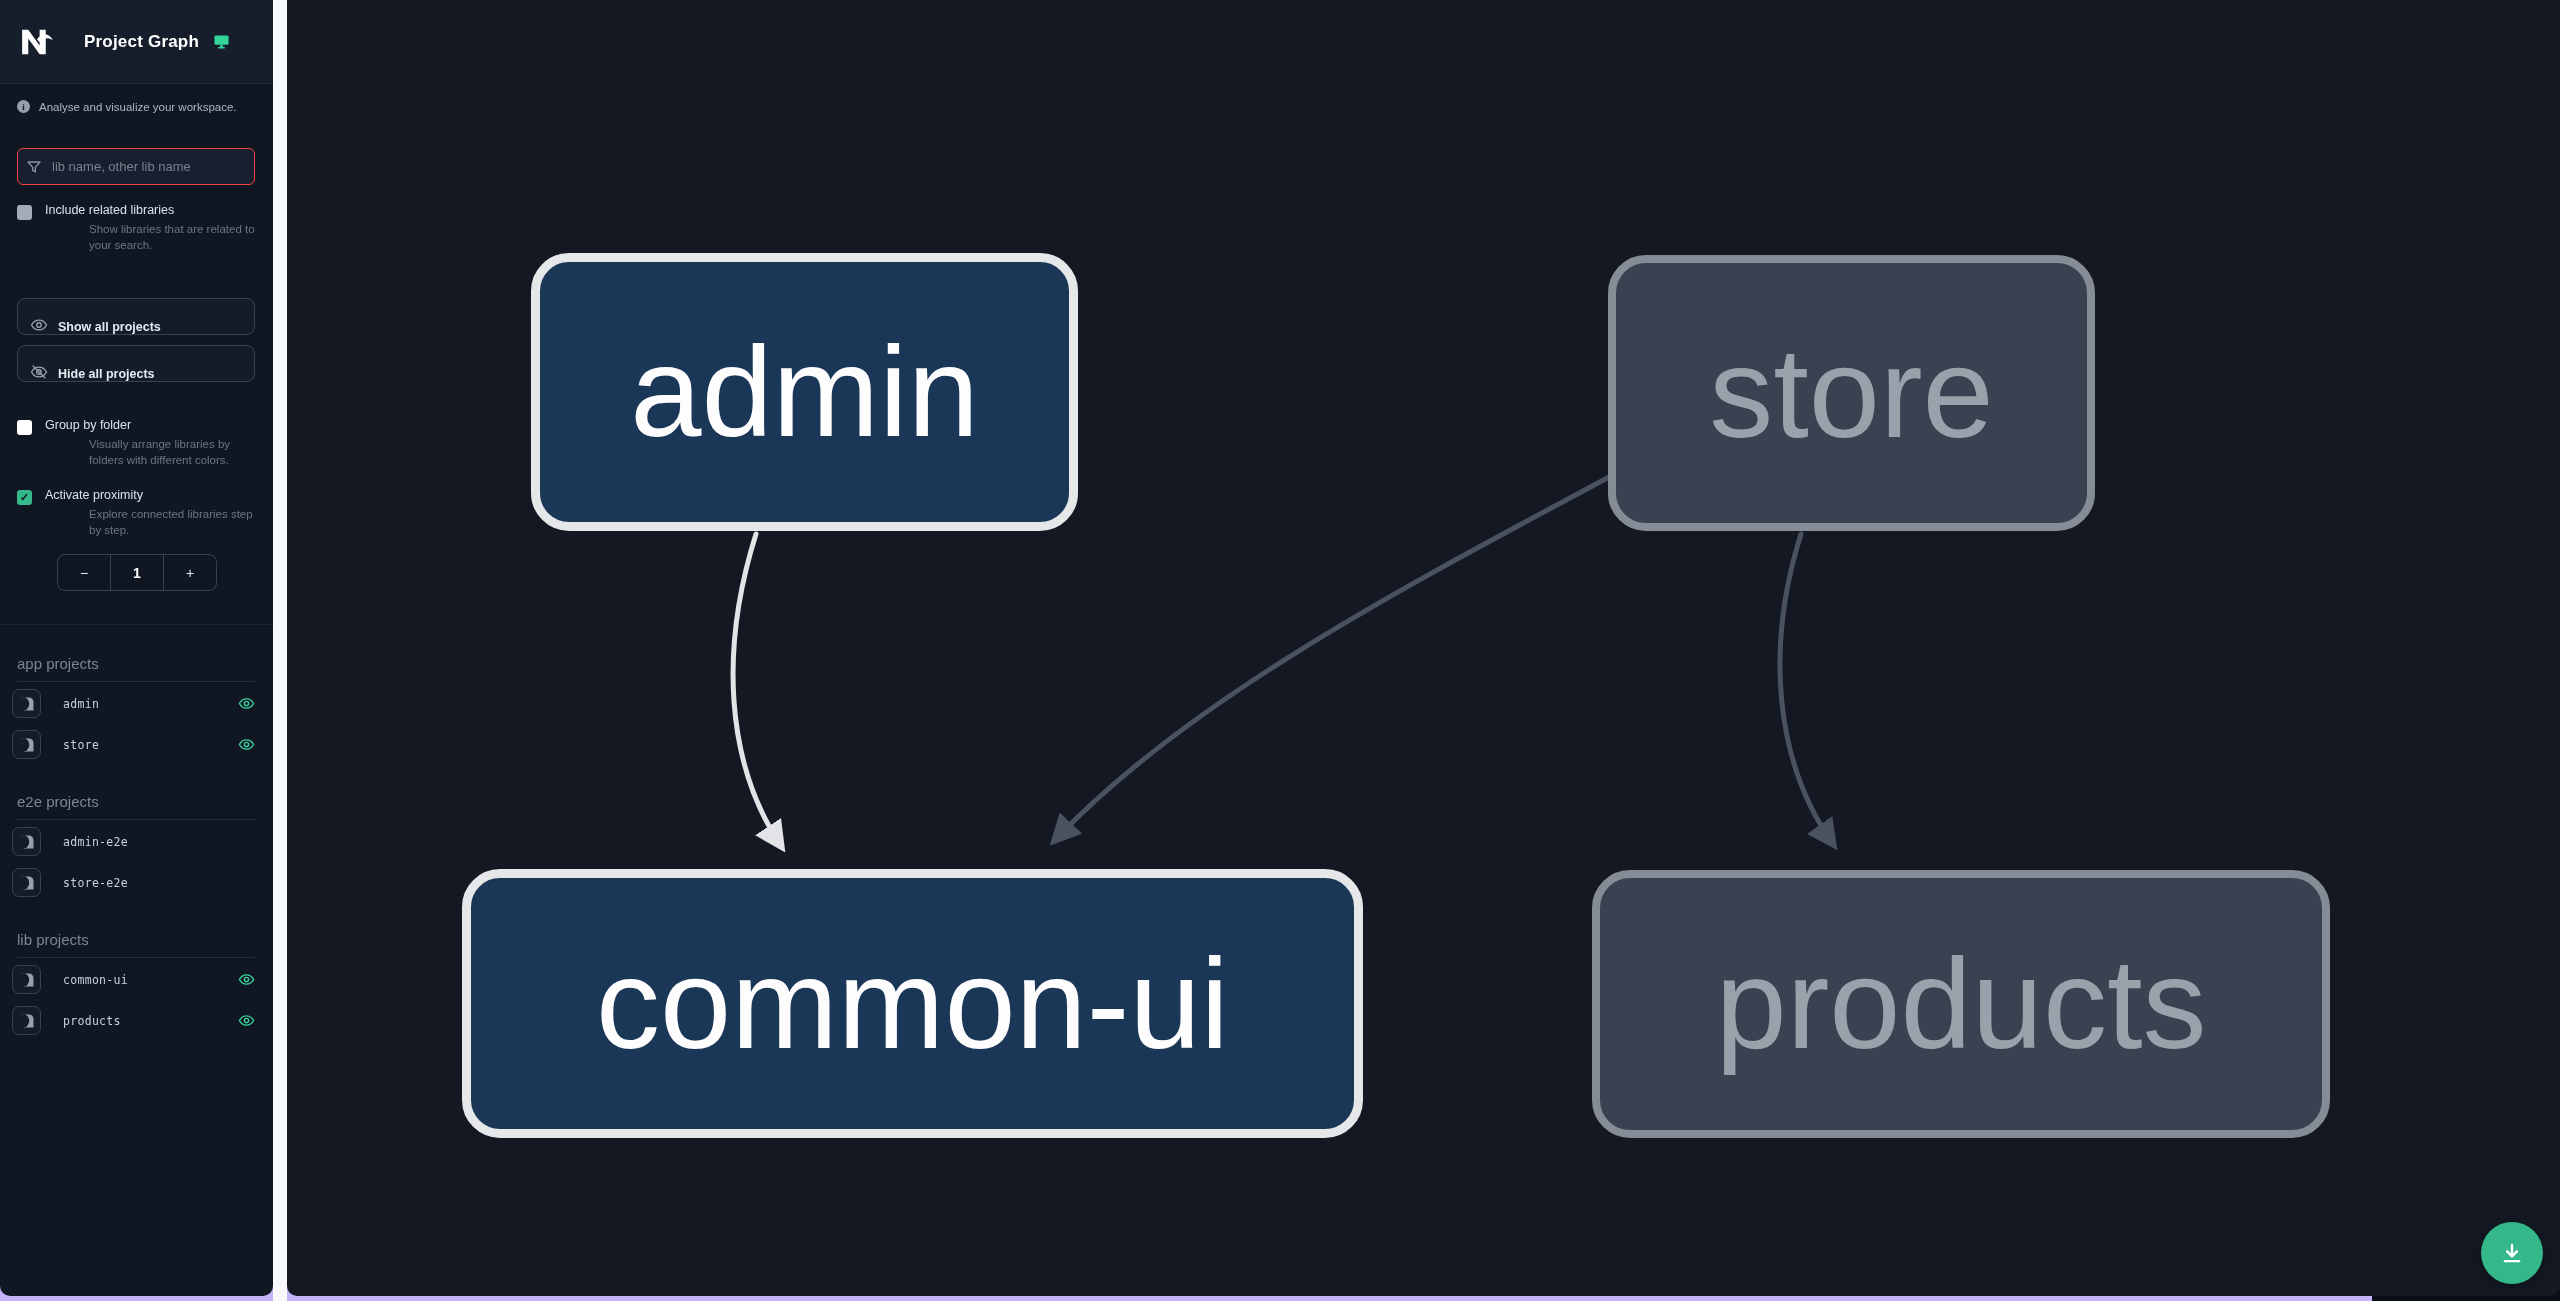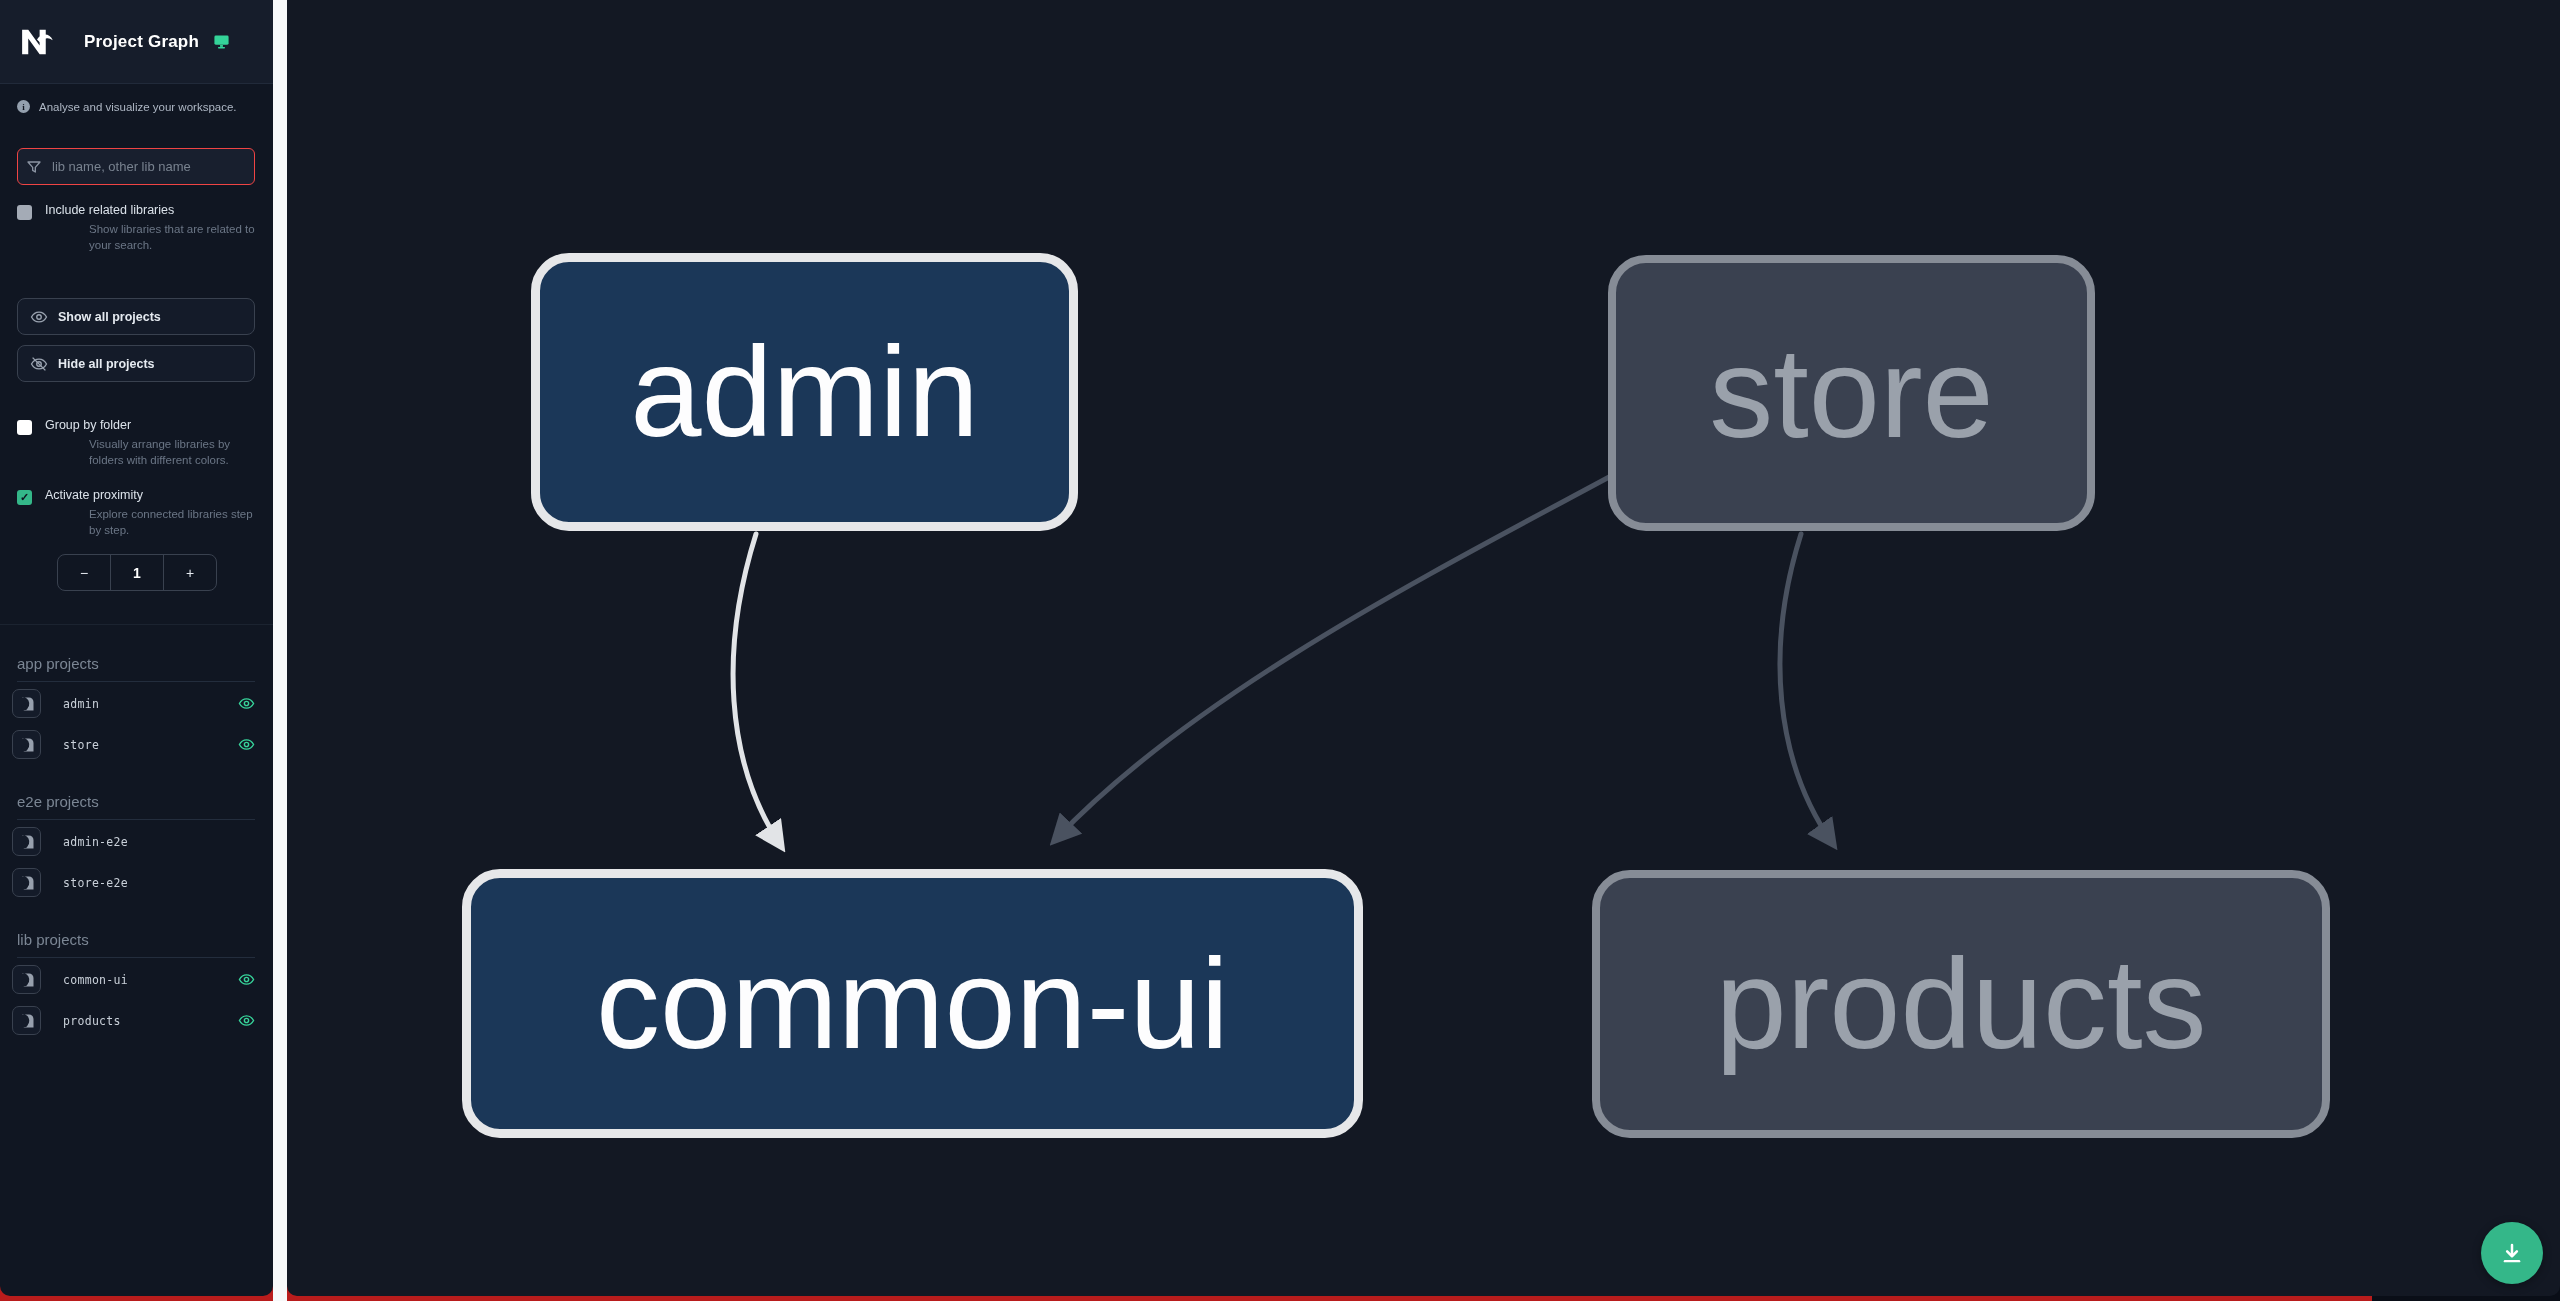--- a/index.html
+++ b/index.html
@@ -1,18 +1,18 @@
 <!DOCTYPE html>
 <html><head>
 <meta charset="utf-8">
 <style>
   * { margin:0; padding:0; box-sizing:border-box; }
   html,body { width:2560px; height:1301px; overflow:hidden; background:#0a0e17;
               font-family:"Liberation Sans", sans-serif; }
-  #app { position:relative; width:2372px; height:1301px; background:#b91c1c; }
+  #app { position:relative; width:2372px; height:1301px; background:#c4b5fd; }
 
   
   .sidebar { position:absolute; left:0; top:0; width:273px; height:1296px;
              background:#101622; border-radius:0 0 10px 10px; overflow:hidden; }
   .sb-header { height:84px; background:#161d2b; border-bottom:1px solid #212a3a;
                display:flex; align-items:center; padding:0 16px; }
   .nx-logo { width:42px; height:42px; flex:0 0 auto; }
   .sb-title { color:#ffffff; font-size:17px; font-weight:bold; margin-left:26px; letter-spacing:.2px; }
   .env-icon { margin-left:14px; display:flex; }
 
@@ -36,21 +36,21 @@
   .cbx { width:15px; height:15px; border-radius:3px; flex:0 0 auto; margin-top:2px; }
   .cbx.gray { background:#a4abb6; }
   .cbx.white { background:#ffffff; }
   .cbx.checked { background:#34b789; color:#0e1420; font-size:11px; font-weight:bold;
                  display:flex; align-items:center; justify-content:center; }
   .opt-text { margin-left:13px; }
   .opt-label { color:#dbe2ea; font-size:12.5px; font-weight:normal; }
   .opt-desc { color:#6b7686; font-size:11.5px; line-height:16px; margin-top:4px;margin-left:44px; }
 
   .sb-btn { margin-top:10px; width:238px; height:37px; border:1px solid #39414f; border-radius:8px;
-            background:#141b29; display:flex; align-items:center; padding:0 12px; cursor:pointer; }
+            background:#141b29; display:flex; align-items:flex-end; padding:0 12px; cursor:pointer; }
   .sb-btn.first { margin-top:45px; }
   .sb-btn-label { color:#e5eaf0; font-size:12.5px; font-weight:bold; margin-left:10px; }
 
   .group-block { margin-top:36px; }
   .prox-block  { margin-top:20px; }
 
   .stepper { margin:16px 0 0 40px; width:160px; height:37px; display:flex;
              border:1px solid #39414f; border-radius:8px; overflow:hidden; }
   .stepper > div { flex:1; display:flex; align-items:center; justify-content:center;
                    color:#e5eaf0; font-size:14px; }

